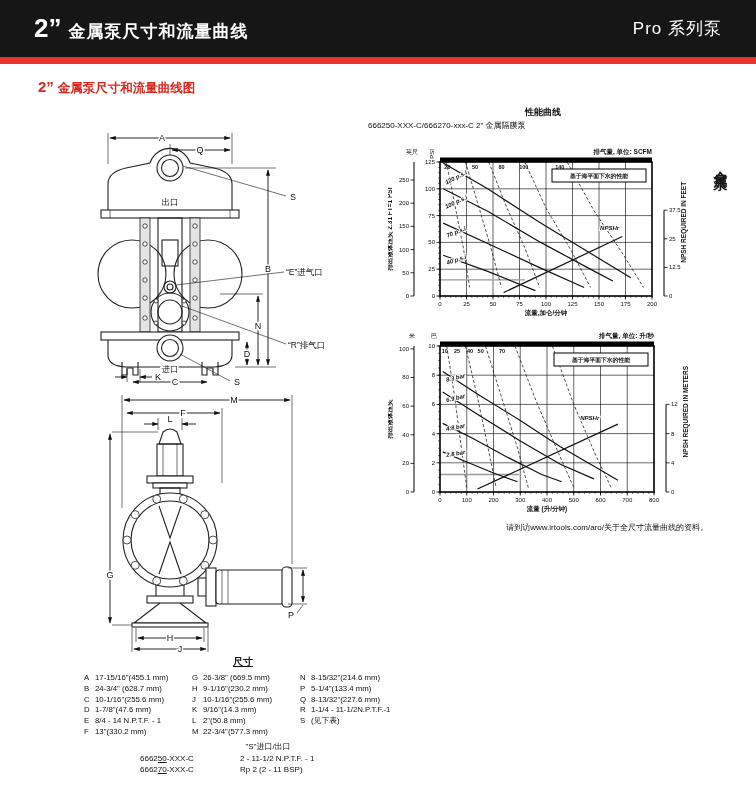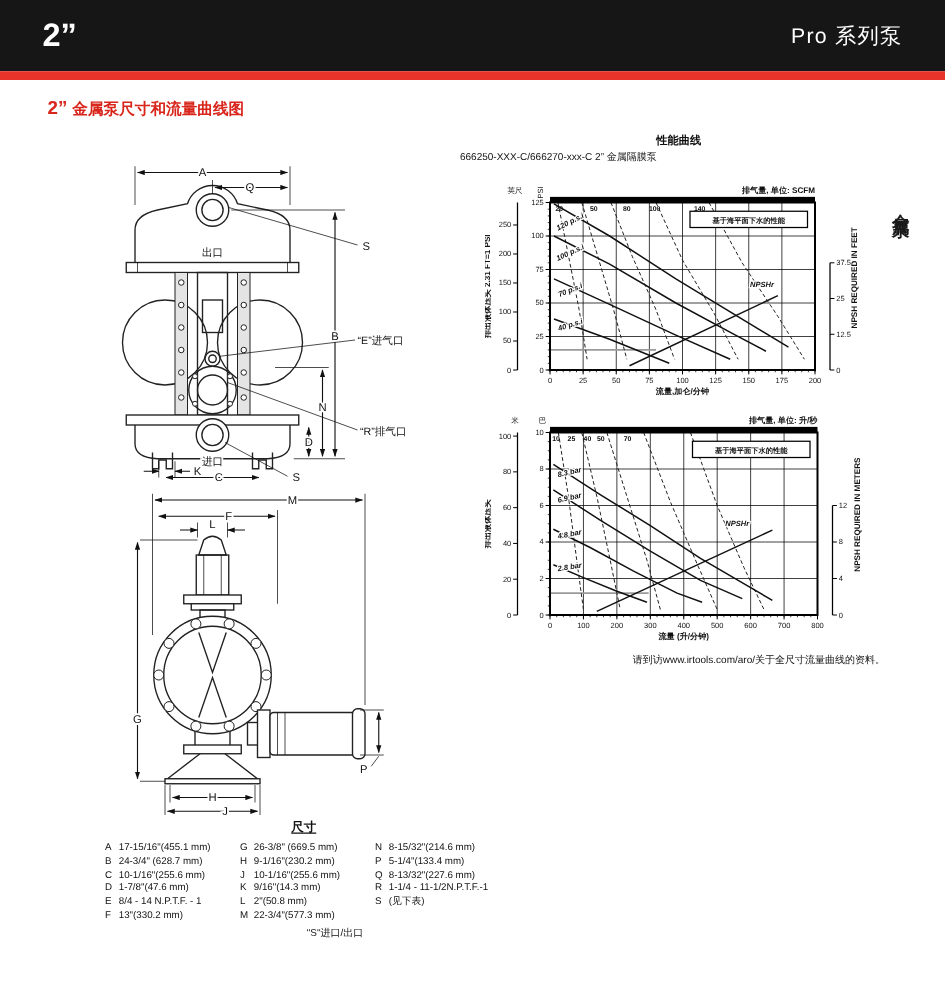--- a/index.html
+++ b/index.html
@@ -59,20 +59,21 @@
   .u{text-decoration:underline;}
 </style>
 </head>
 <body>
 
 <div class="page">
 
   <div class="header">
     <div class="header-left">
       <span class="h-num">2”</span>
+      <span class="h-title">金属泵尺寸和流量曲线</span>
     </div>
     <div class="h-series">Pro 系列泵</div>
   </div>
   <div class="red-bar"></div>
   <div class="side-tab">金属泵</div>
 
   <div class="section-heading">
     <span class="sh-num">2”</span>
     <span class="sh-text">金属泵尺寸和流量曲线图</span>
   </div>
@@ -639,15 +640,25 @@
           <div class="dim-row">
             <span class="dim-key">S</span>
             <span class="dim-val">(见下表)</span>
           </div>
         </div>
       </div>
   </div>
 
   <div class="s-table">
     <div class="s-title">"S"进口/出口</div>
+    <div>
+        <div class="s-row">
+          <span class="s-model">6662<span class="u">50</span>-XXX-C</span>
+          <span class="s-val">2 - 11-1/2 N.P.T.F. - 1</span>
+        </div>
+        <div class="s-row">
+          <span class="s-model">6662<span class="u">70</span>-XXX-C</span>
+          <span class="s-val">Rp 2 (2 - 11 BSP)</span>
+        </div>
+      </div>
   </div>
 
 </div>
 
 </body></html>

